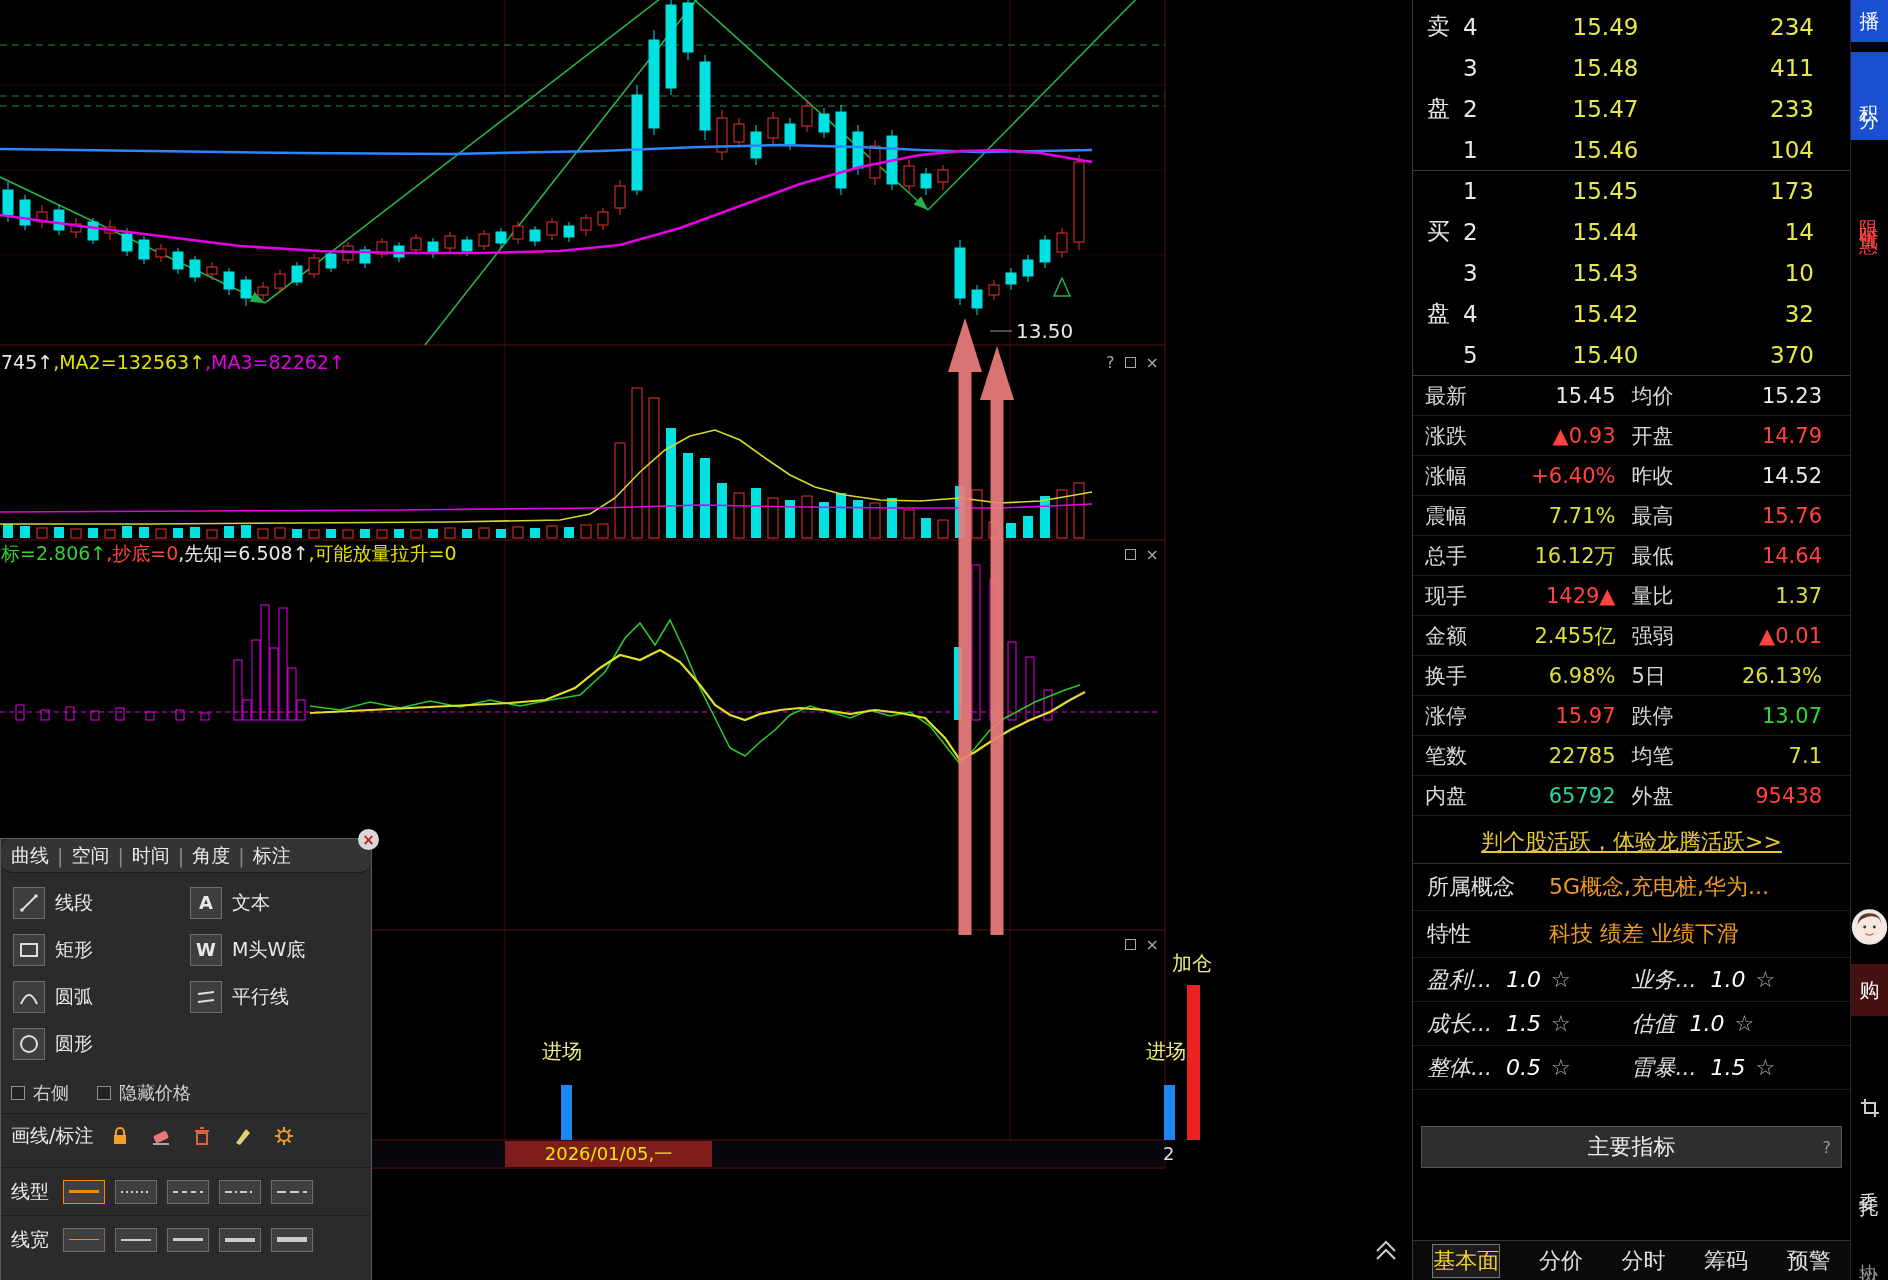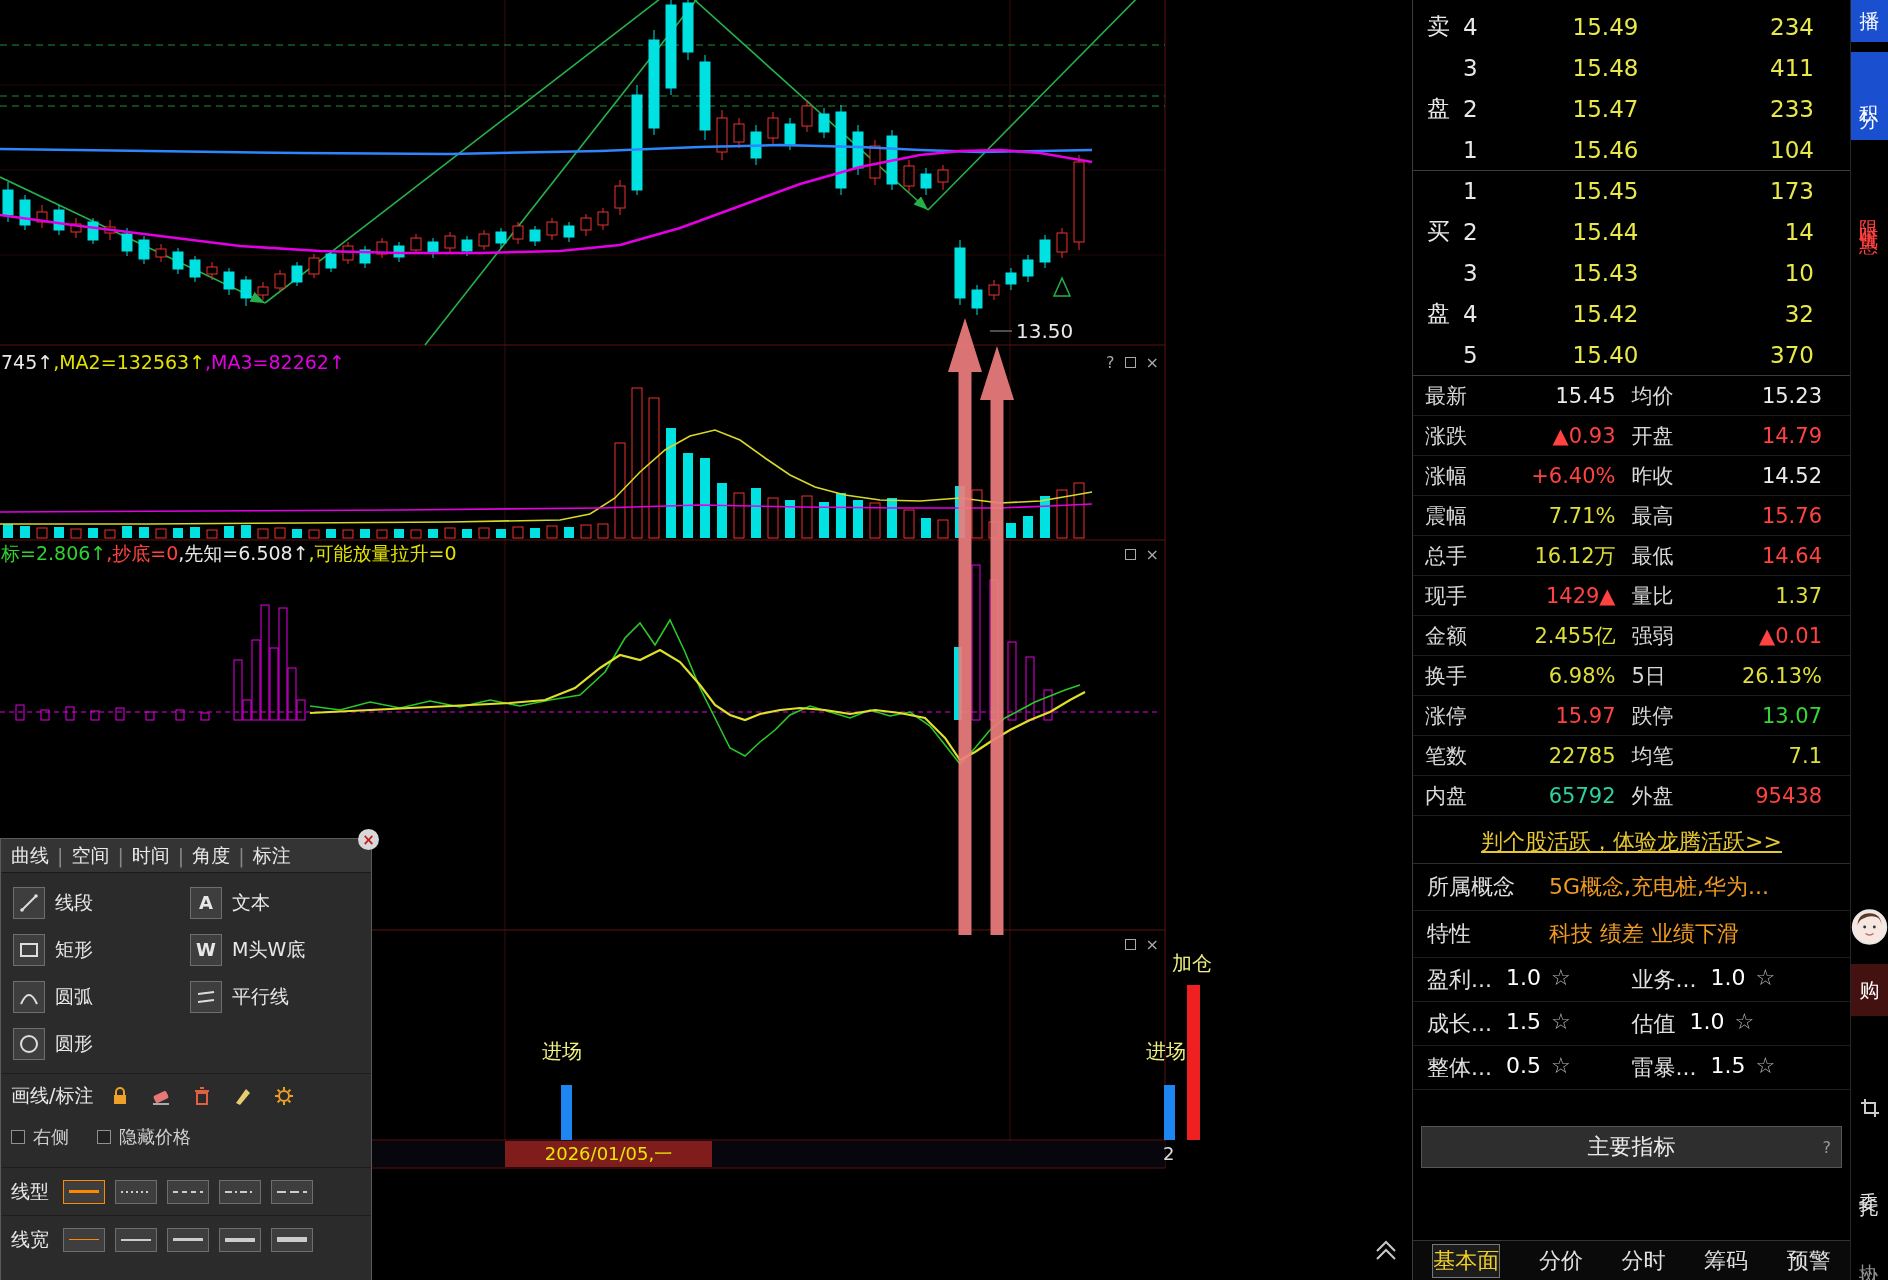--- a/index.html
+++ b/index.html
@@ -14,21 +14,21 @@
 .hdr-controls .box{width:11px;height:11px;border:1px solid #a8a8a8;display:inline-block;}
 .chart-label{position:absolute;color:#e8e8e8;font-size:20px;}
 .sig{position:absolute;color:#f0f080;font-size:20px;}
 #date-bar{position:absolute;top:1141px;left:0;width:1165px;height:26px;background:#06060c;}
 #date-hl{position:absolute;left:505px;top:1141px;width:207px;height:26px;background:#7f1d1d;color:#e8e800;font-size:18px;display:flex;align-items:center;justify-content:center;}
 #axis-count{position:absolute;left:1163px;top:1143px;color:#ddd;font-size:18px;}
 #collapse-btn{position:absolute;left:1372px;top:1236px;}
 
 #toolbar{position:absolute;left:0;top:838px;width:372px;background:#2b2b2b;border:1px solid #5a5a5a;z-index:5;padding-bottom:40px;}
 #tb-close{position:absolute;top:-10px;right:-8px;width:21px;height:21px;border-radius:50%;background:#d8d8d8;color:#c02020;font-size:15px;font-weight:bold;display:flex;align-items:center;justify-content:center;cursor:pointer;z-index:6;}
-#tb-tabs{display:flex;align-items:center;height:34px;background:#343434;border-bottom:1px solid #1a1a1a;color:#e8e8e8;font-size:19px;padding:0 10px;}
+#tb-tabs{display:flex;align-items:center;height:34px;background:#343434;border-bottom:1px solid #1a1a1a;color:#e8e8e8;font-size:19px;padding:0 10px;border-radius:11px;}
 #tb-tabs .sep{color:#888;margin:0 8px;}
 .tb-tab{cursor:pointer;}
 #tb-grid{display:grid;grid-template-columns:1fr 1fr;padding:6px 8px;}
 .tb-tool{display:flex;align-items:center;gap:10px;height:47px;cursor:pointer;padding-left:4px;}
 .tb-iconbox{width:32px;height:32px;background:#3e3e3e;border:1px solid #6e6e6e;display:flex;align-items:center;justify-content:center;color:#e8e8e8;font-size:18px;font-weight:bold;flex:0 0 32px;}
 .tb-label{color:#e8e8e8;font-size:19px;white-space:nowrap;}
 .tb-row{display:flex;align-items:center;padding:0 10px;border-top:1px solid #1e1e1e;}
 #tb-annotate{height:44px;}
 .tb-row .lbl{color:#e8e8e8;font-size:19px;margin-right:14px;white-space:nowrap;}
 #tb-actions{display:flex;gap:15px;}
@@ -55,21 +55,21 @@
 .st-row{display:grid;grid-template-columns:92px 1fr 92px 1fr;align-items:center;height:40px;font-size:21px;border-bottom:1px solid #1c1c1c;padding:0 12px;}
 .st-l{color:#d8d8d8;}
 .st-v{text-align:right;padding-right:16px;white-space:nowrap;}
 .cw{color:#ececec}.cr{color:#ff4242}.cy{color:#dfdf3a}.cg{color:#33d833}.cc{color:#2bd3a3}
 #promo{height:44px;display:flex;align-items:center;justify-content:center;border-bottom:1px solid #2e2e2e;margin-top:4px;}
 #promo a{color:#e8c832;font-size:22px;text-decoration:underline;cursor:pointer;}
 .info-row{display:flex;align-items:center;height:47px;font-size:22px;padding:0 14px;border-bottom:1px solid #1c1c1c;}
 .info-label{color:#e0e0e0;width:122px;flex:0 0 122px;}
 .info-val{color:#ef9a22;cursor:pointer;white-space:nowrap;overflow:hidden;}
 .rate-row{display:flex;align-items:center;height:44px;font-size:22px;padding:0 14px;border-bottom:1px solid #1c1c1c;}
-.rate-half{flex:1;display:flex;align-items:flex-start;}
+.rate-half{flex:1;display:flex;align-items:center;font-style:italic;}
 .rate-label{color:#e0e0e0;}
 .rate-val{color:#ffffff;margin-left:14px;}
 .rate-star{color:#b8b8b8;margin-left:10px;}
 #main-indicator{margin:36px 8px 0;height:42px;background:#2e2e2e;border:1px solid #555;display:flex;align-items:center;justify-content:center;color:#ececec;font-size:22px;position:relative;cursor:pointer;}
 #main-indicator .q{position:absolute;right:10px;color:#999;font-size:16px;}
 #bottom-tabs{position:absolute;left:0;bottom:0;width:100%;height:40px;display:flex;align-items:center;justify-content:space-around;border-top:1px solid #333;background:#0a0a0a;font-size:22px;}
 .btab{color:#e0e0e0;cursor:pointer;padding:1px 0;}
 .btab.active{color:#f0d028;border:1px solid #777;background:#1c1c1c;}
 
 #right-strip{position:absolute;left:1850px;top:0;width:38px;height:1280px;background:#000;border-left:1px solid #262626;}
@@ -445,20 +445,30 @@
           <div class="tb-tool">
             <span class="tb-iconbox">
               <svg width="22" height="22" viewBox="0 0 22 22">
                 <circle cx="11" cy="11" r="8" fill="none" stroke="#ddd" stroke-width="2"></circle>
               </svg>
             </span>
             <span class="tb-label">圆形</span>
           </div>
           <div class="tb-tool"></div>
         </div>
+      <div class="tb-row" id="tb-checks">
+          <label class="tb-check">
+            <span class="cbox"></span>
+            <span>右侧</span>
+          </label>
+          <label class="tb-check">
+            <span class="cbox"></span>
+            <span>隐藏价格</span>
+          </label>
+        </div>
       <div class="tb-row" id="tb-annotate">
         <span class="lbl">画线/标注</span>
         <span id="tb-actions">
             <span class="tb-action">
               <svg width="22" height="22" viewBox="0 0 22 22">
                 <rect x="5" y="10" width="12" height="9" fill="#f0a028"></rect>
                 <path d="M7,10 V7 a4,4 0 0 1 8,0 V10" fill="none" stroke="#f0a028" stroke-width="2"></path>
               </svg>
             </span>
             <span class="tb-action">
@@ -487,30 +497,20 @@
                 <line x1="11" y1="17" x2="11" y2="20" stroke="#f0a028" stroke-width="2"></line>
                 <line x1="6.757359312880715" y1="15.242640687119286" x2="4.636038969321072" y2="17.36396103067893" stroke="#f0a028" stroke-width="2"></line>
                 <line x1="5" y1="11" x2="2" y2="11.000000000000002" stroke="#f0a028" stroke-width="2"></line>
                 <line x1="6.757359312880714" y1="6.757359312880715" x2="4.636038969321071" y2="4.636038969321072" stroke="#f0a028" stroke-width="2"></line>
                 <line x1="10.999999999999998" y1="5" x2="10.999999999999998" y2="2" stroke="#f0a028" stroke-width="2"></line>
                 <line x1="15.242640687119284" y1="6.757359312880714" x2="17.363961030678926" y2="4.636038969321071" stroke="#f0a028" stroke-width="2"></line>
               </svg>
             </span>
           </span>
       </div>
-      <div class="tb-row" id="tb-checks">
-          <label class="tb-check">
-            <span class="cbox"></span>
-            <span>右侧</span>
-          </label>
-          <label class="tb-check">
-            <span class="cbox"></span>
-            <span>隐藏价格</span>
-          </label>
-        </div>
       <div class="tb-row tb-styleline" id="lt-row">
         <span class="lbl">线型</span>
         <span id="tb-linetypes">
             <span class="stylebtn sel">
               <span class="ln" style="background: rgb(255, 136, 0); height: 3px;"></span>
             </span>
             <span class="stylebtn">
               <span class="ln" style="background: repeating-linear-gradient(90deg, rgb(204, 204, 204) 0px, rgb(204, 204, 204) 2px, transparent 2px, transparent 5px); height: 2px;"></span>
             </span>
             <span class="stylebtn">

